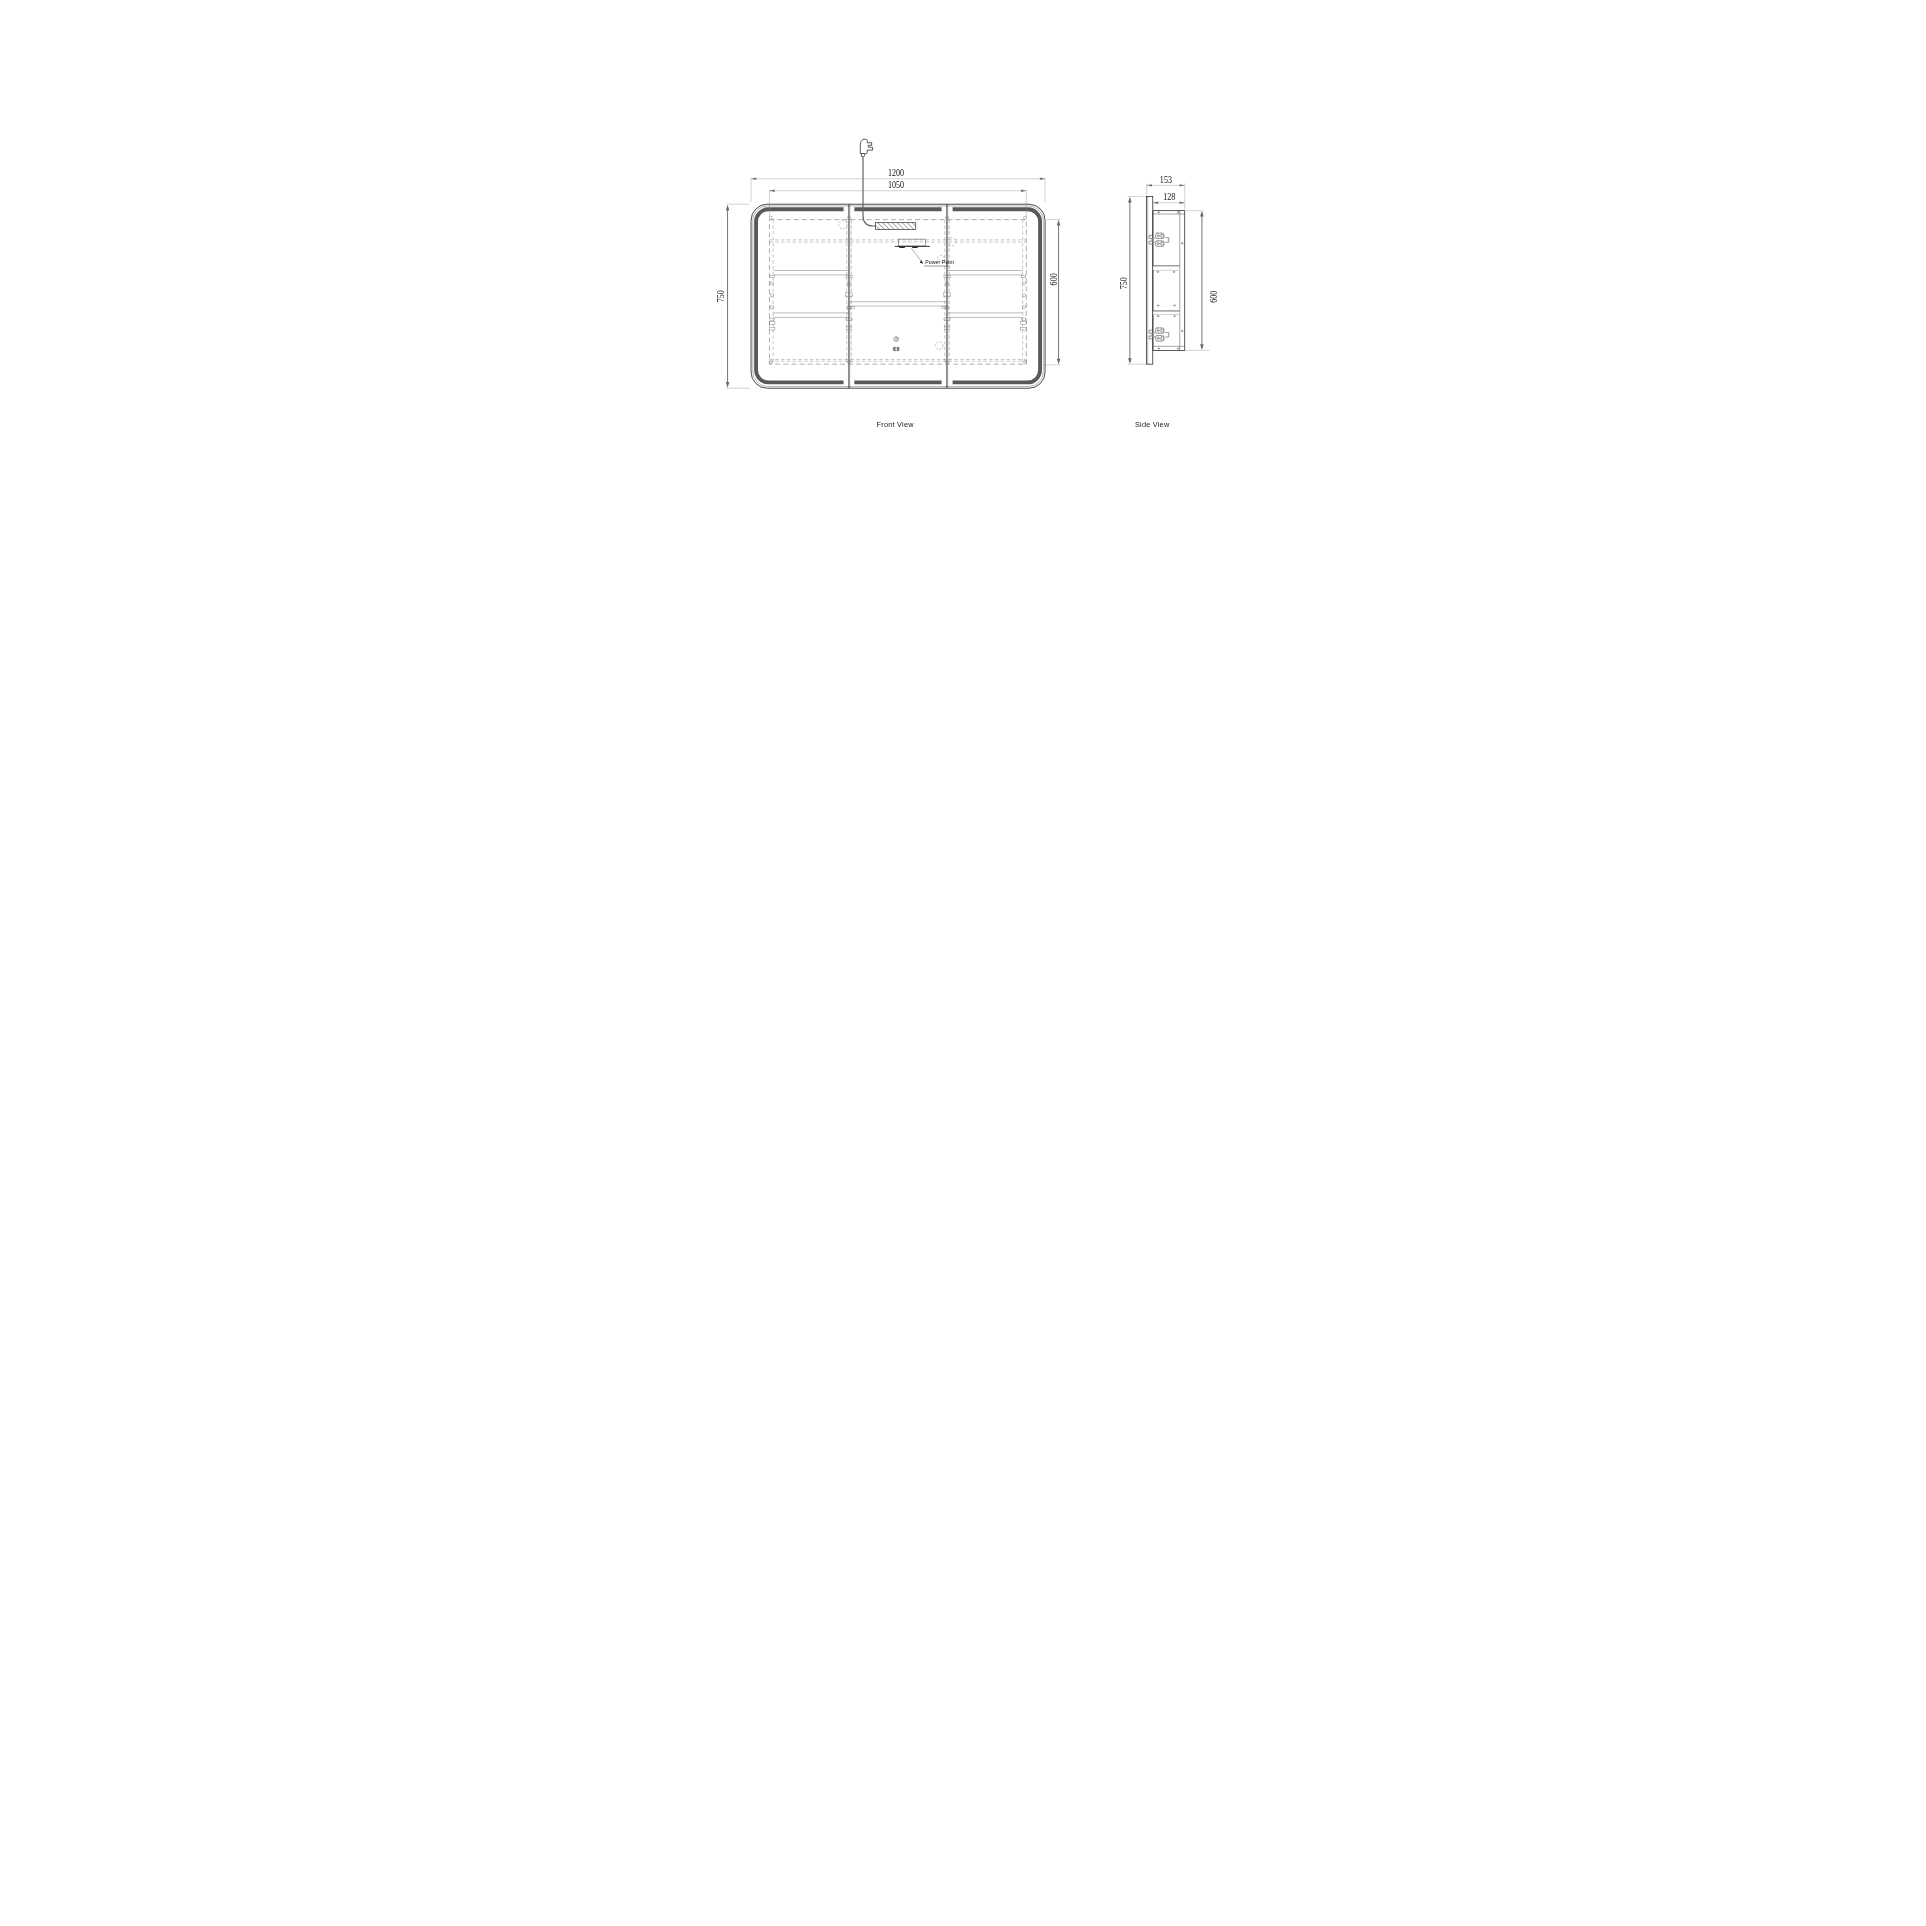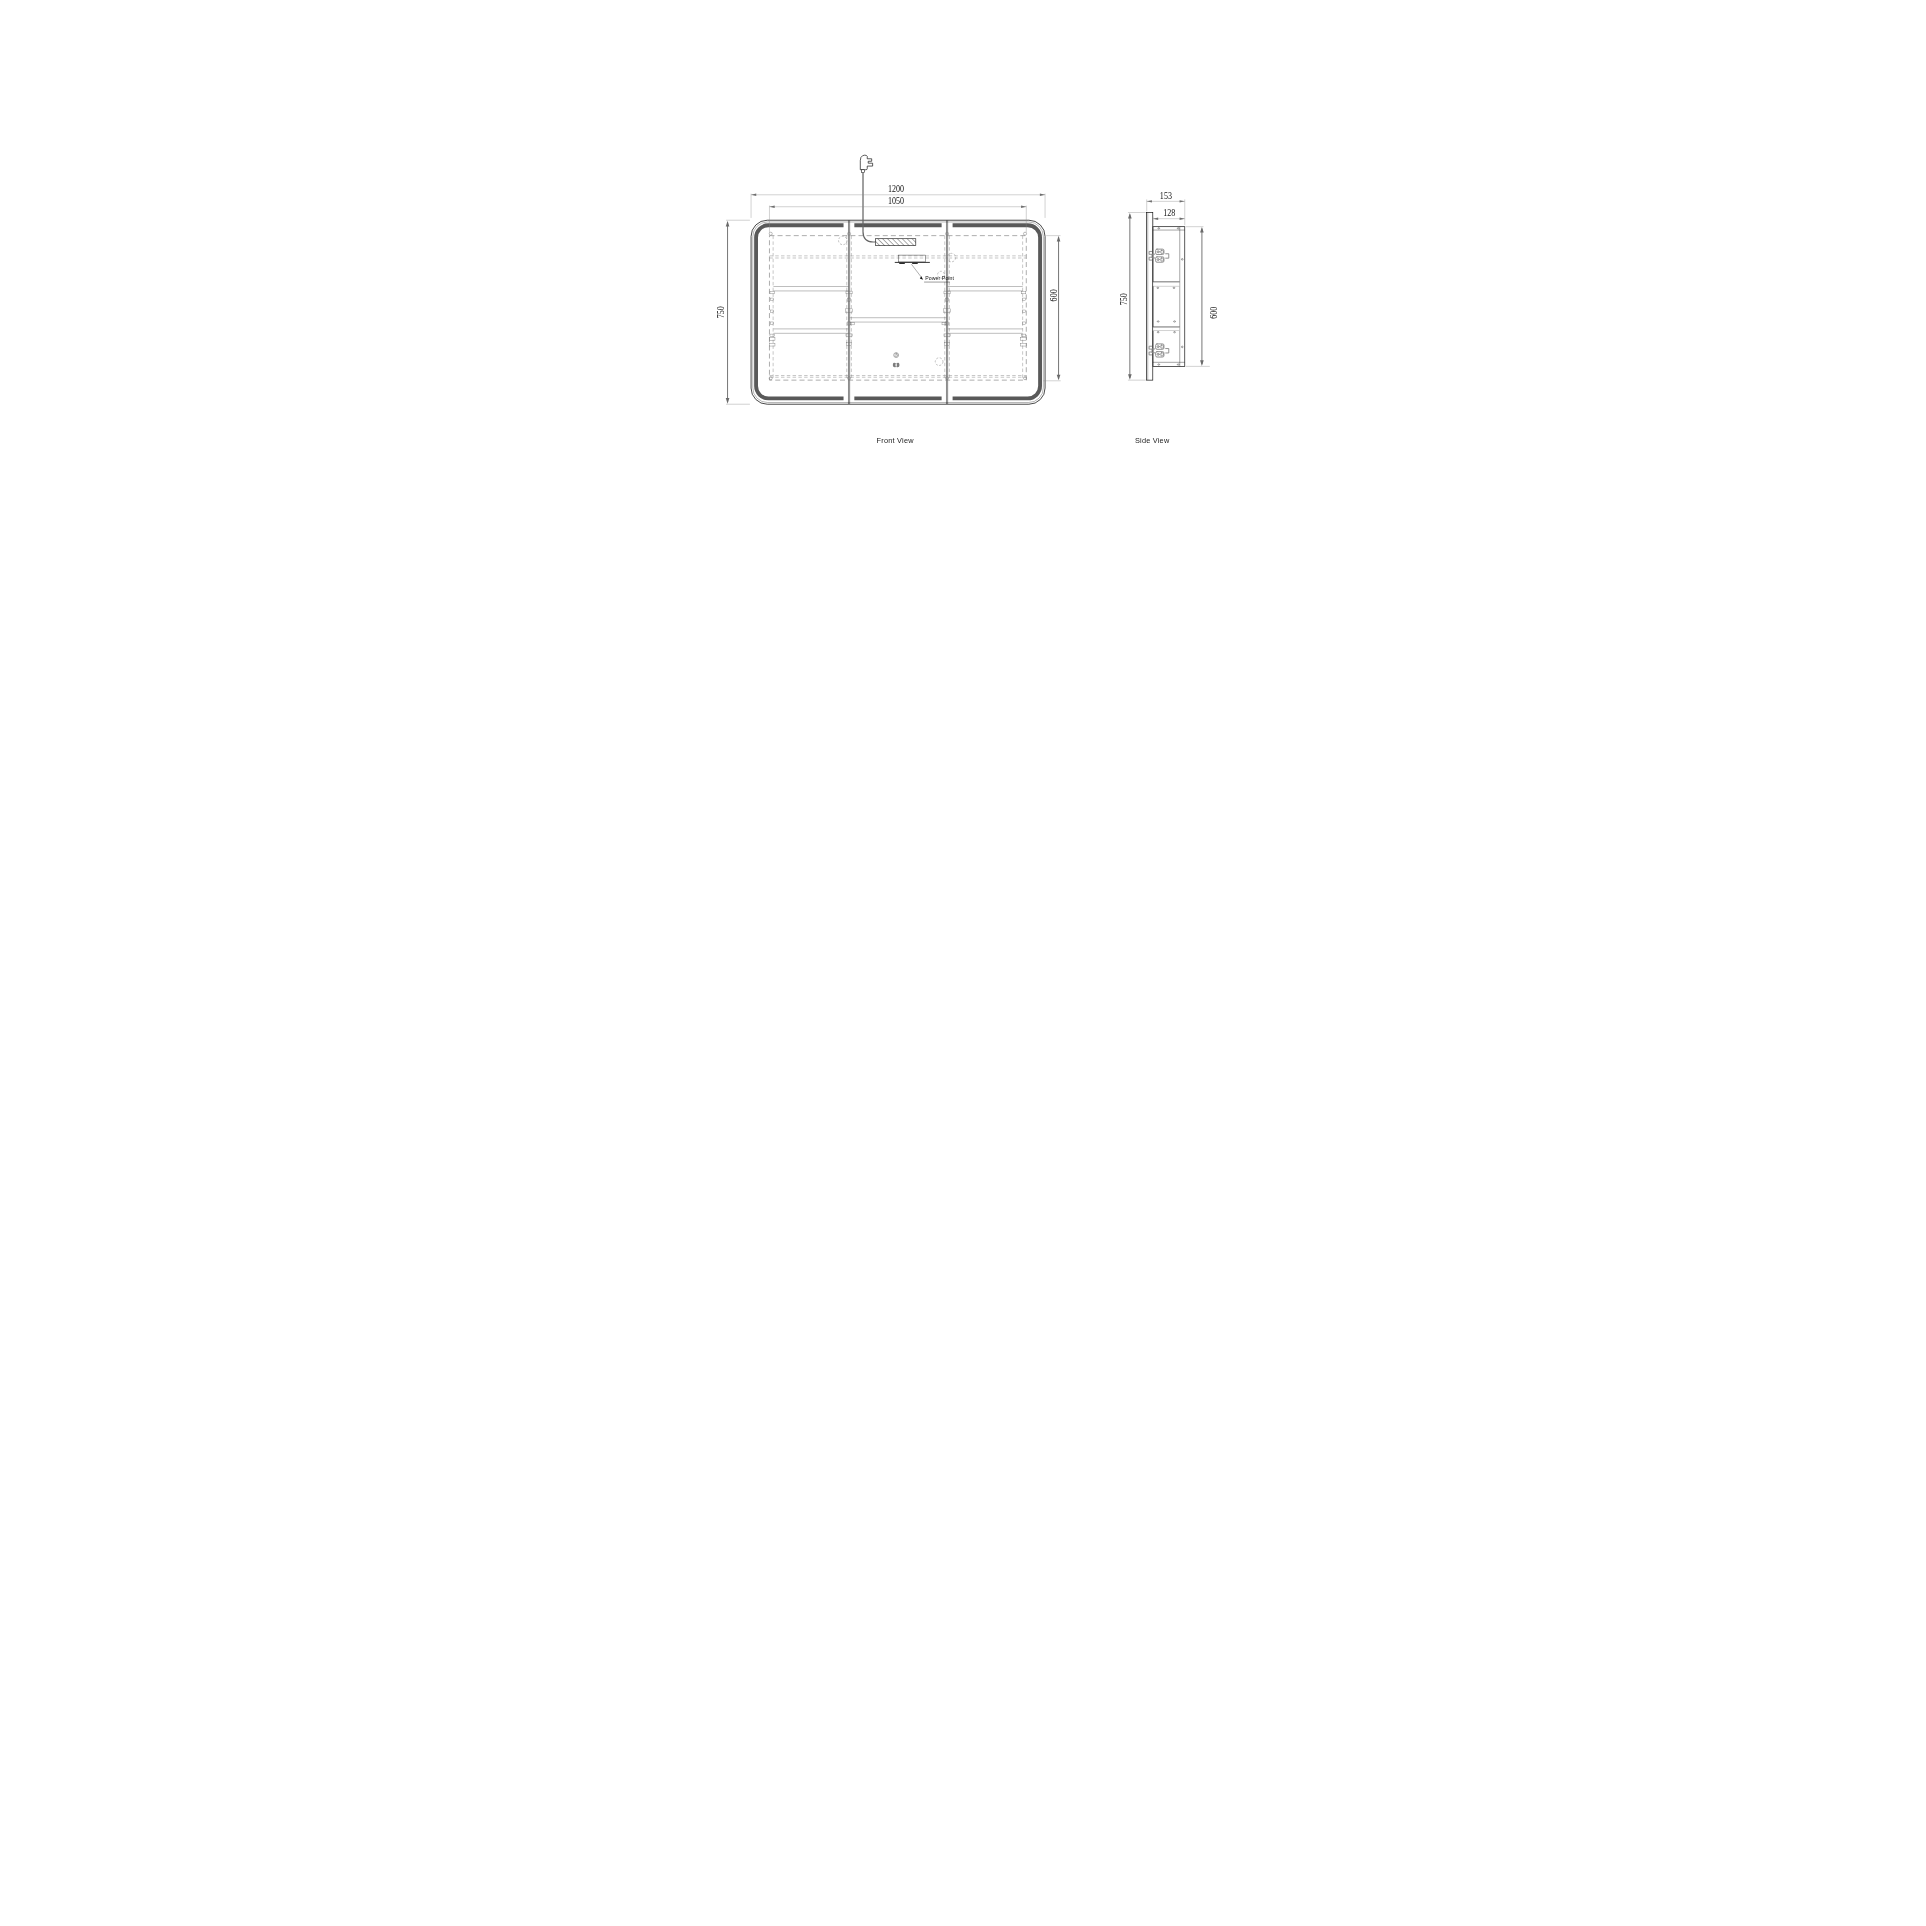--- a/index.html
+++ b/index.html
@@ -1,17 +1,17 @@
 <!DOCTYPE html>
 <html style="font-size:6.2px"><head>
 <meta charset="utf-8">
 <style>
   html,body{margin:0;padding:0;background:#ffffff;}
   body{font-family:"Liberation Sans",sans-serif;}
-  #stage{width:578px;height:578px;margin:16px auto;background:#fff;}
+  #stage{width:578px;height:578px;margin:0 auto;background:#fff;}
   svg{display:block;}
   .dim-num{font-family:"Liberation Serif","DejaVu Serif",serif;font-size:29px;fill:#111;}
   .view-label{font-family:"Liberation Sans","DejaVu Sans",sans-serif;font-size:19px;fill:#222;letter-spacing:.6px;}
   .callout-label{font-family:"Liberation Sans","DejaVu Sans",sans-serif;font-size:13.5px;fill:#111;letter-spacing:.2px;}
   .thinline{stroke:#8a8a8a;stroke-width:1;fill:none;}
   .thinhead{fill:#6f6f6f;stroke:none;}
   .grayline{stroke:#6a6a6a;stroke-width:2.4;fill:none;}
   .grayhead{fill:#6a6a6a;stroke:none;}
   .extline{stroke:#8a8a8a;stroke-width:1;fill:none;}
   .outline{stroke:#141414;fill:none;}

